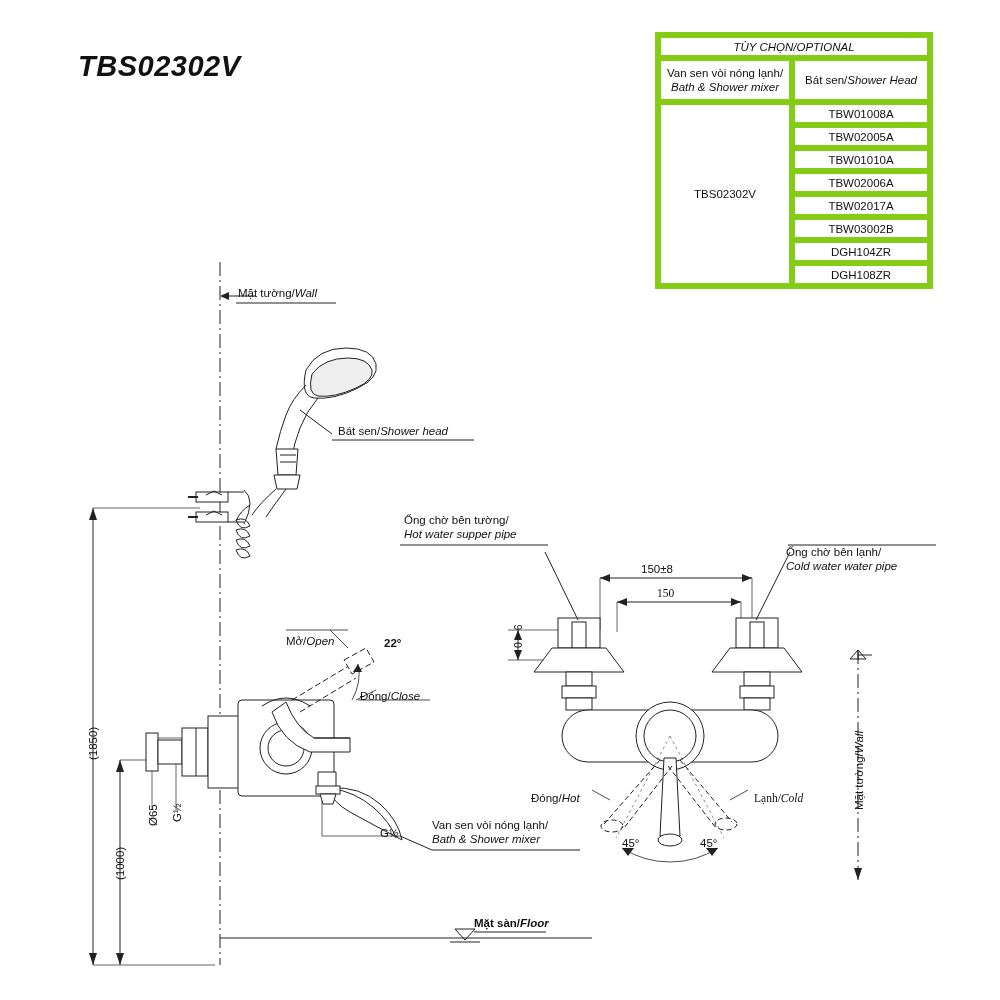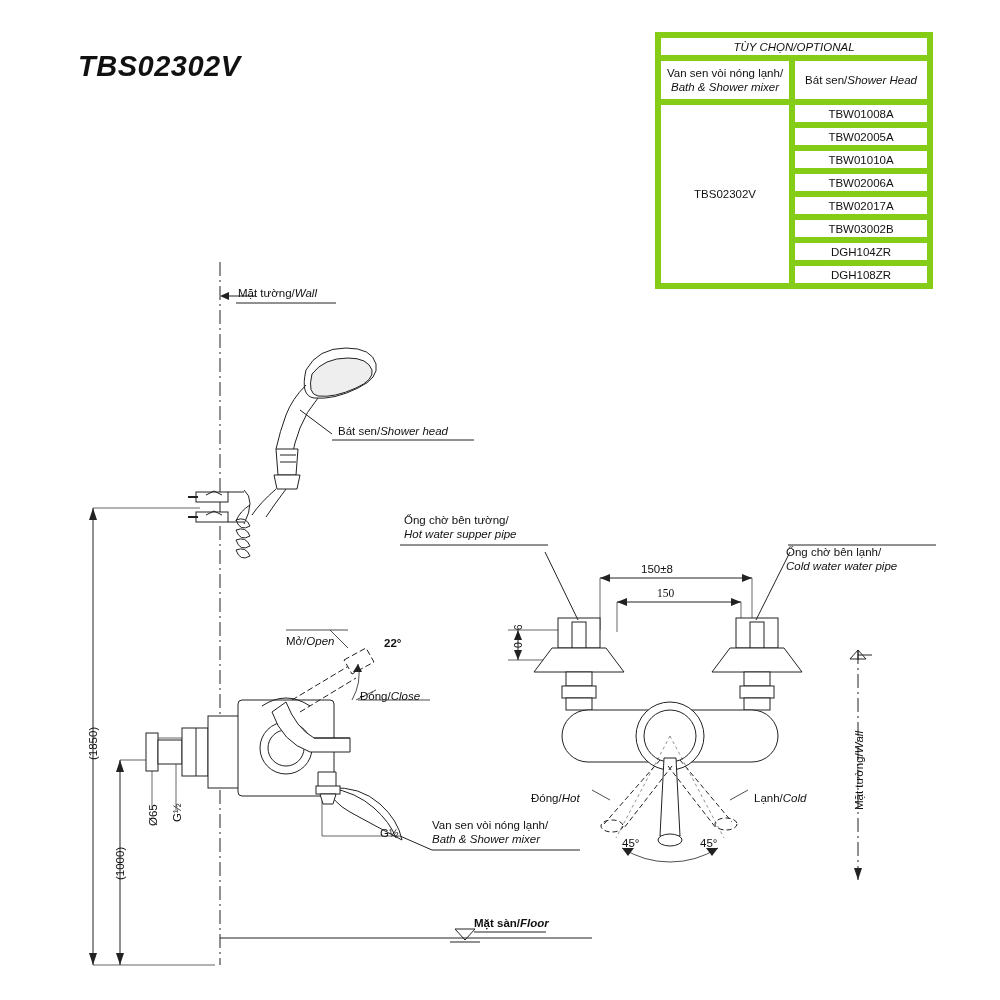--- a/index.html
+++ b/index.html
@@ -314,21 +314,21 @@
 
   <div class="lbl" style="left:786px;top:513px;margin-top:32px;">
     <span>Ống chờ bên lạnh/</span><br>
     <span class="en">Cold water water pipe</span>
   </div>
 
   <div class="lbl" style="left:531px;top:791px;">
     <span>Đóng/</span><span class="en">Hot</span>
   </div>
 
-  <div class="lbl" style="left:754px;top:791px;">
+  <div class="lbl" style="left:754px;top:791px;font-family:Liberation Serif, serif;">
     <span>Lạnh/</span><span class="en">Cold</span>
   </div>
 
   <div class="lbl rot90" style="left:852px;top:810px;">
     <span>Mặt tường/</span><span class="en">Wall</span>
   </div>
 
   <div class="lbl rot90" style="left:86px;top:760px;">(1850)</div>
   <div class="lbl rot90" style="left:113px;top:880px;">(1000)</div>
   <div class="lbl rot90" style="left:146px;top:826px;">Ø65</div>

